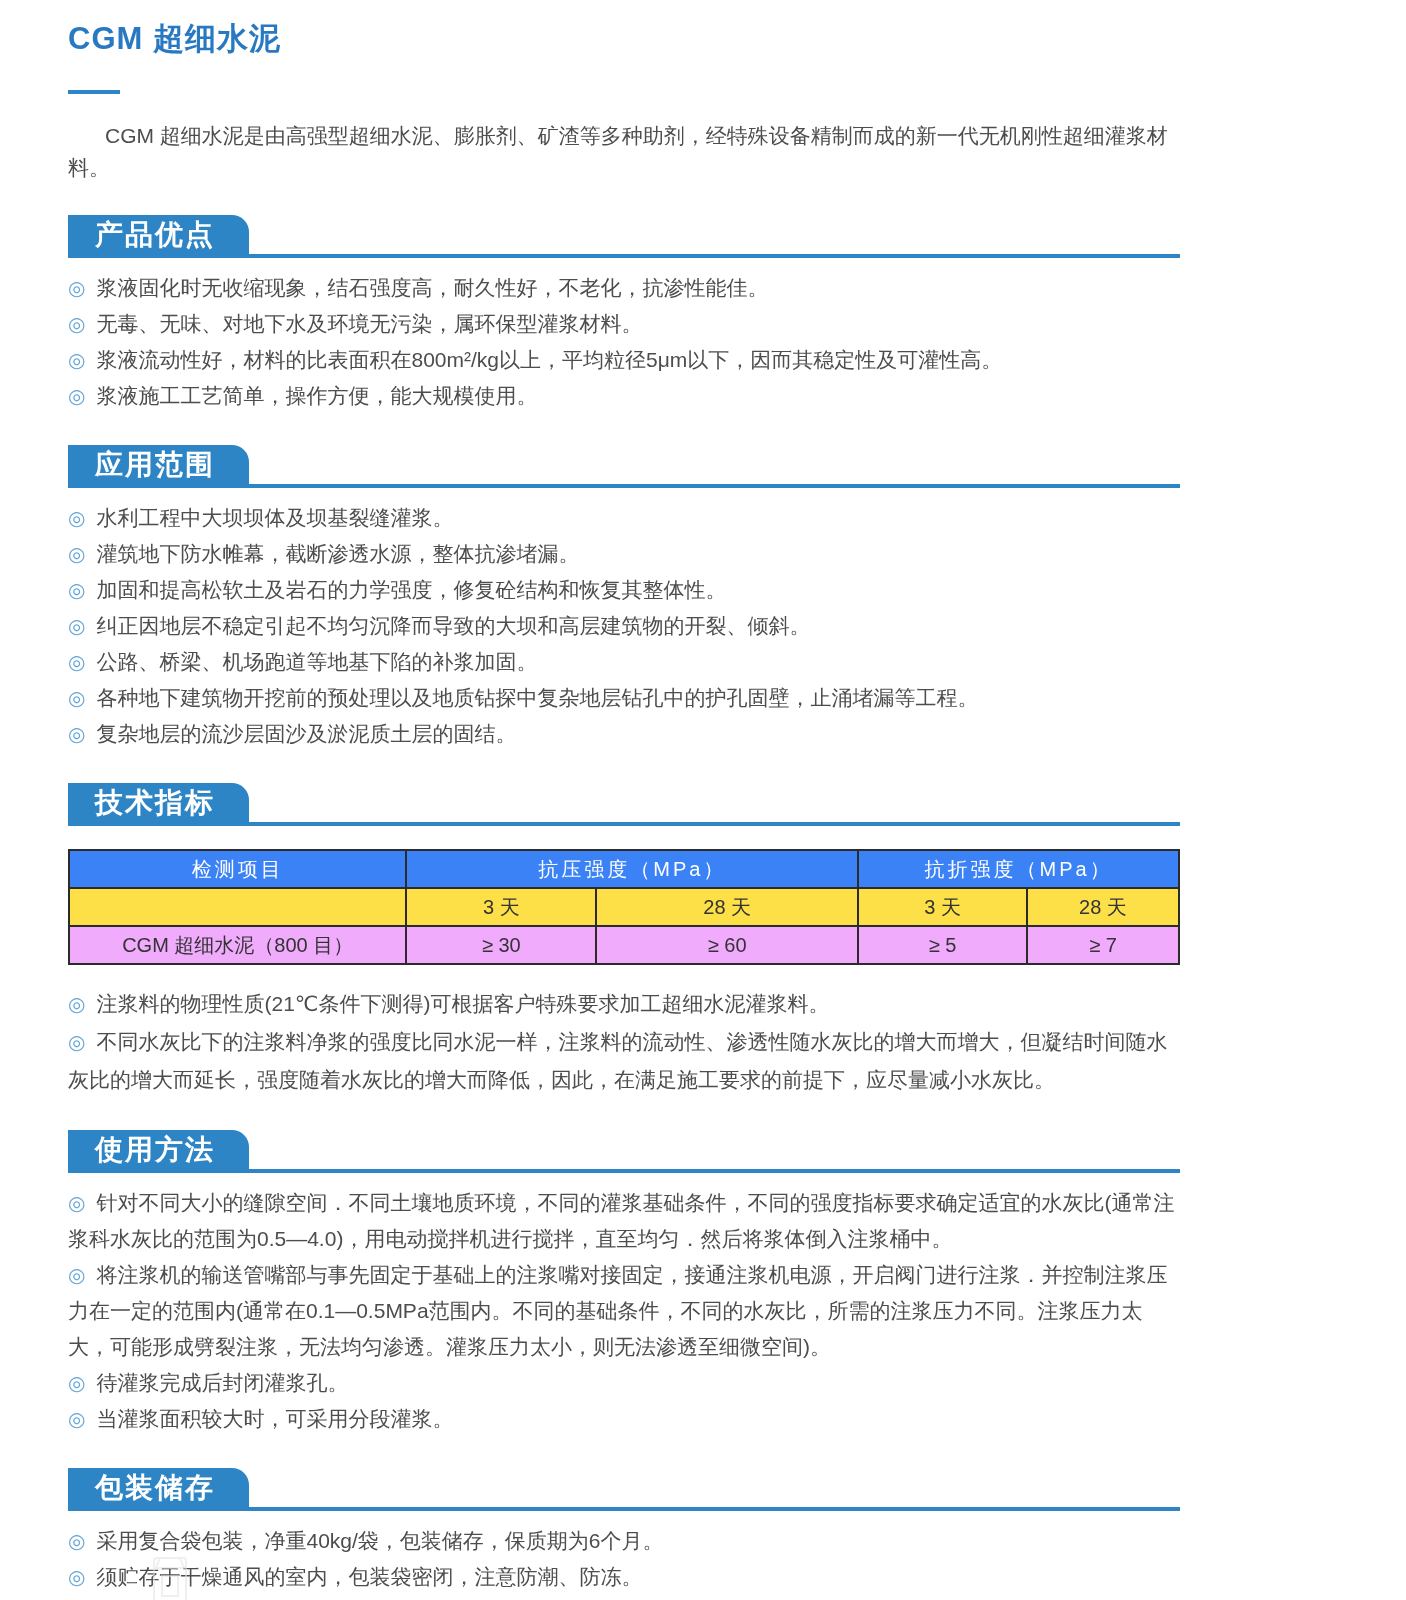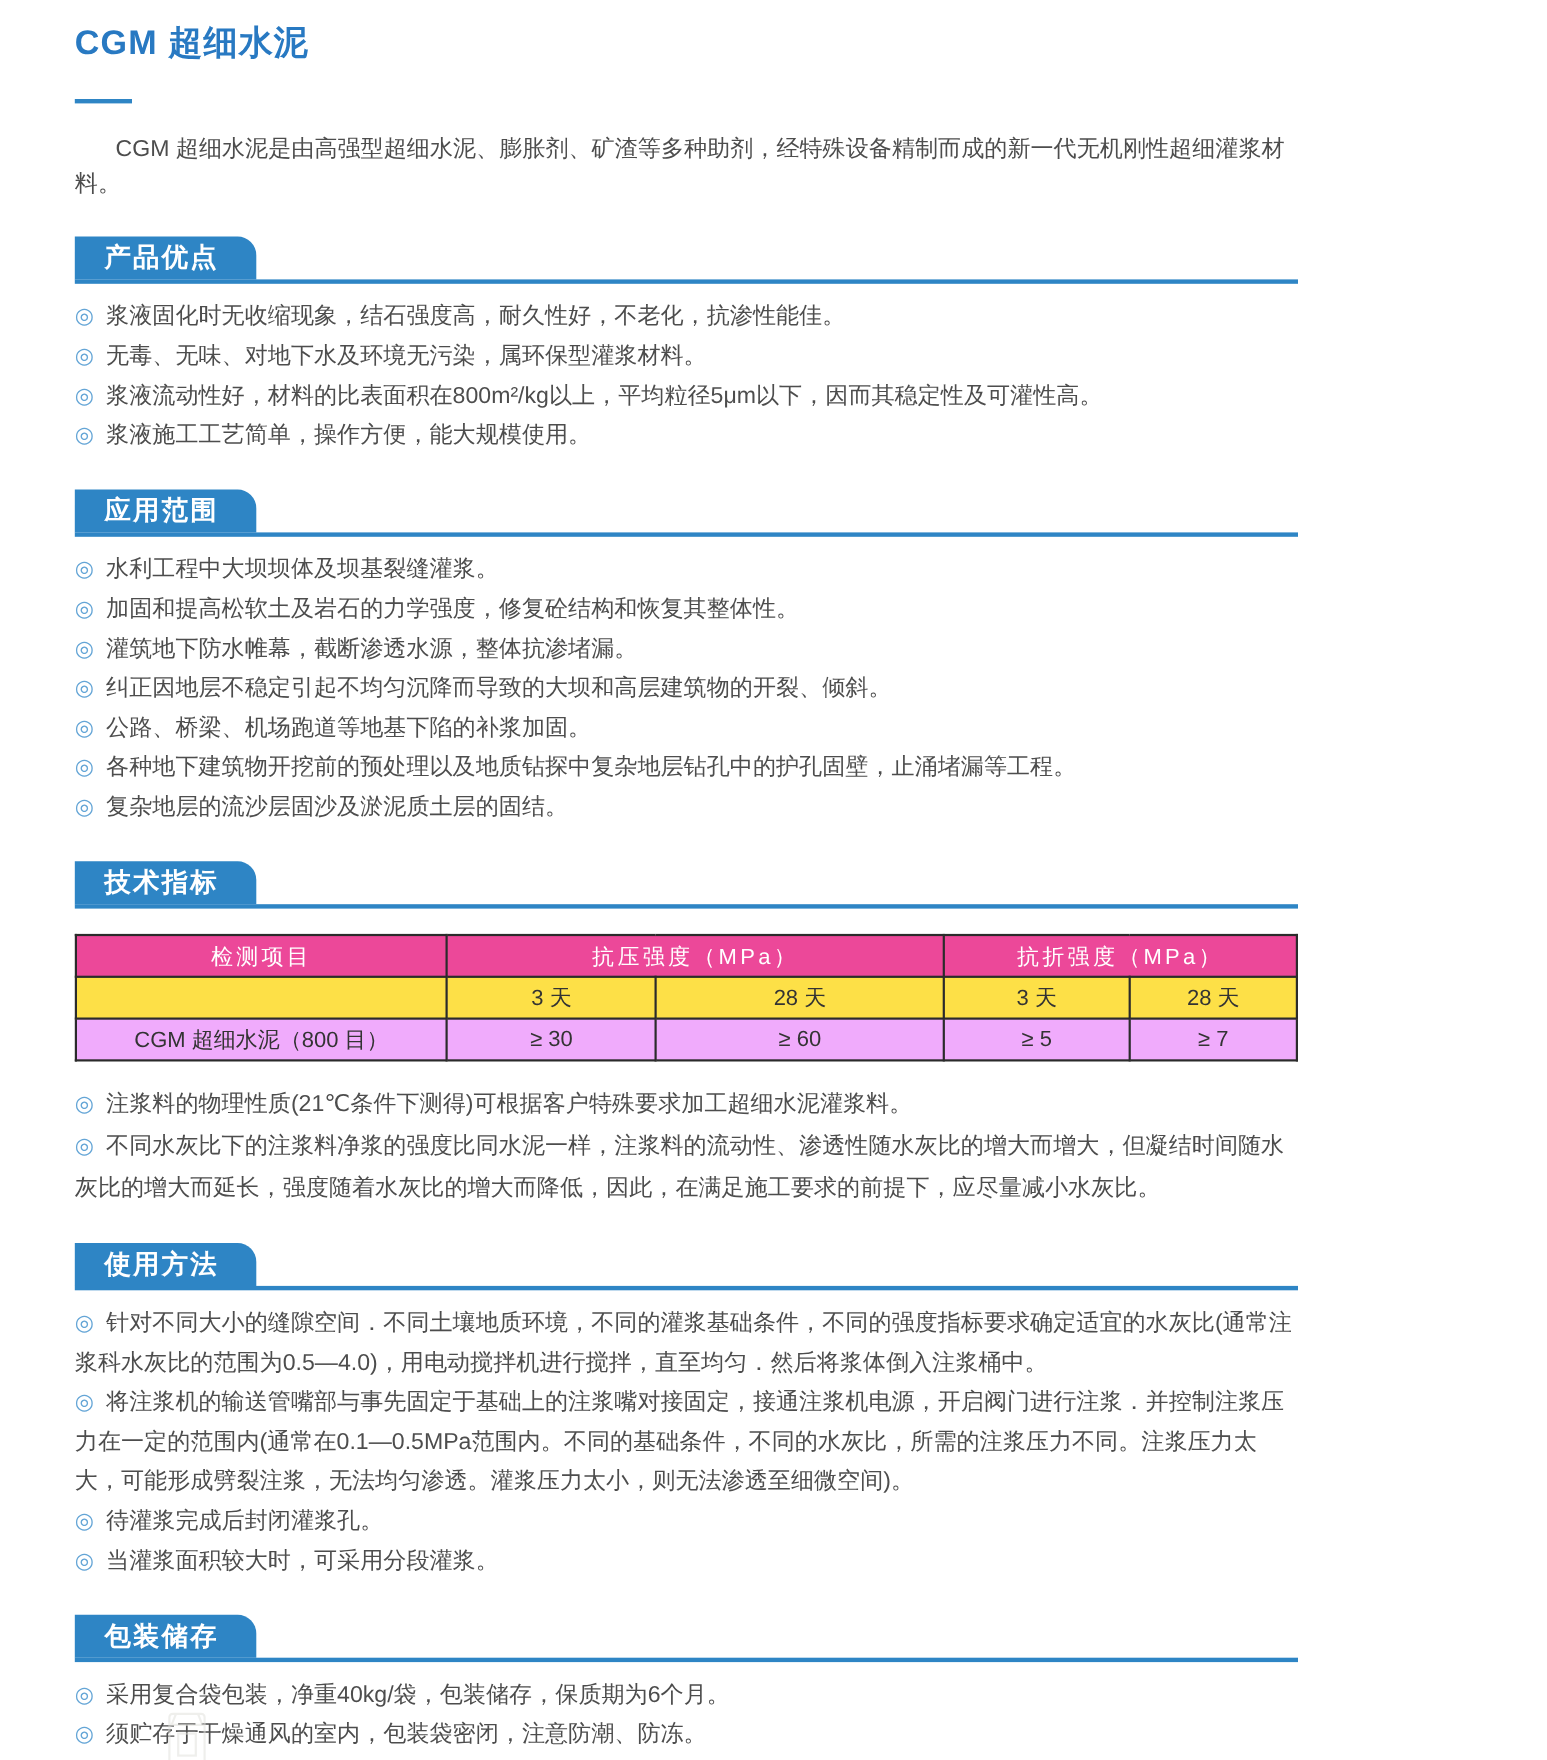--- a/index.html
+++ b/index.html
@@ -26,21 +26,21 @@
   .intro{
     margin:26px 0 0 0;
     font-size:21px;line-height:32px;
     text-indent:37px;
     color:#4d4d4d;
   }
   .banner-row{margin-top:31px;}
   .banner{
     display:inline-block;
     background:#2e85c5;color:#ffffff;
-    font-size:24px;font-weight:bold;letter-spacing:2px;
+    font-size:28px;font-weight:bold;letter-spacing:2px;
     line-height:39px;
     padding:0 34px 0 27px;
     border-radius:0 17px 0 0;
     vertical-align:bottom;
   }
   .banner-line{height:4px;background:#2e85c5;}
   .bullets{margin-top:12px;}
   .bullet-item{
     font-size:21px;line-height:36px;color:#4d4d4d;
   }
@@ -55,21 +55,21 @@
   }
   .spec-table th,.spec-table td{
     border:2px solid #2b2b2b;
     text-align:center;
     height:36px;
     font-size:20px;
     font-weight:normal;
     padding:0;
   }
   .spec-table .head-row th{
-    background:#ec4899;color:#ffffff;letter-spacing:3px;
+    background:#3b82f6;color:#ffffff;letter-spacing:3px;
   }
   .spec-table .sub-row td{
     background:#fde047;color:#333333;
   }
   .spec-table .data-row td{
     background:#f0abfc;color:#333333;
   }
   .notes{margin-top:20px;}
   .note-item{font-size:21px;line-height:38px;color:#4d4d4d;}
   .watermark{
@@ -99,22 +99,22 @@
     </div>
   </section>
 
   <section>
     <div class="banner-row">
       <div class="banner">应用范围</div>
       <div class="banner-line"></div>
     </div>
     <div class="bullets">
       <div class="bullet-item"><span class="bullet">◎</span><span>水利工程中大坝坝体及坝基裂缝灌浆。</span></div>
+      <div class="bullet-item"><span class="bullet">◎</span><span>灌筑地下防水帷幕，截断渗透水源，整体抗渗堵漏。</span></div>
       <div class="bullet-item"><span class="bullet">◎</span><span>加固和提高松软土及岩石的力学强度，修复砼结构和恢复其整体性。</span></div>
-      <div class="bullet-item"><span class="bullet">◎</span><span>灌筑地下防水帷幕，截断渗透水源，整体抗渗堵漏。</span></div>
       <div class="bullet-item"><span class="bullet">◎</span><span>纠正因地层不稳定引起不均匀沉降而导致的大坝和高层建筑物的开裂、倾斜。</span></div>
       <div class="bullet-item"><span class="bullet">◎</span><span>公路、桥梁、机场跑道等地基下陷的补浆加固。</span></div>
       <div class="bullet-item"><span class="bullet">◎</span><span>各种地下建筑物开挖前的预处理以及地质钻探中复杂地层钻孔中的护孔固壁，止涌堵漏等工程。</span></div>
       <div class="bullet-item"><span class="bullet">◎</span><span>复杂地层的流沙层固沙及淤泥质土层的固结。</span></div>
     </div>
   </section>
 
   <section>
     <div class="banner-row">
       <div class="banner">技术指标</div>

